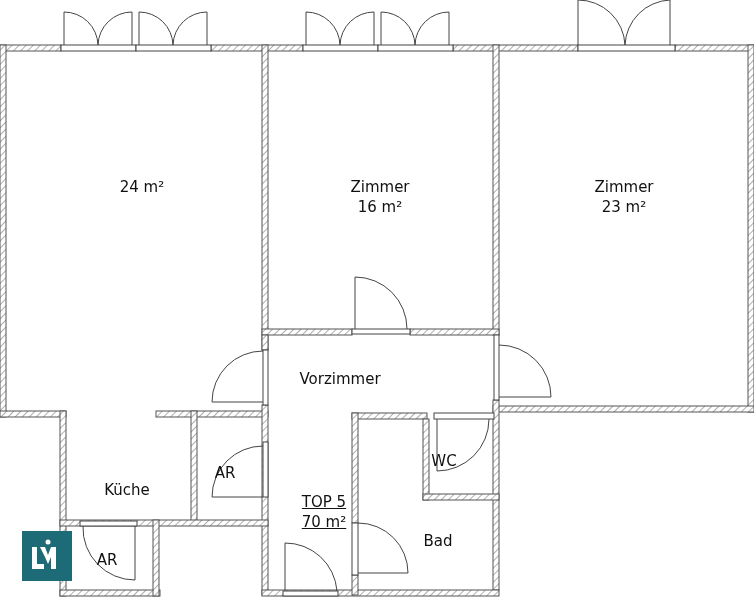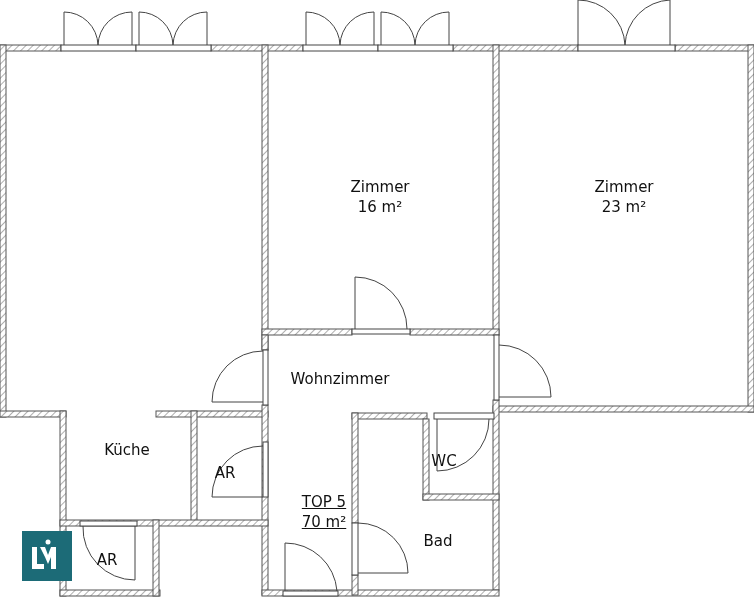--- a/index.html
+++ b/index.html
@@ -103,31 +103,32 @@
 
     <rect x="352" y="523" width="6" height="52" fill="#fff"></rect>
     <path d="M358 573 H408 A50 50 0 0 0 358 523"></path>
 
     <rect x="434" y="413" width="60" height="6" fill="#fff"></rect>
     <path d="M437 419 V471 A52 52 0 0 0 489 419"></path>
   </g>
 </svg>
 
 <div class="lbl" style="left:142px;top:177px;">
+  <div>24 m²</div>
 </div>
 <div class="lbl" style="left:380px;top:177px;">
   <div>Zimmer</div>
   <div>16 m²</div>
 </div>
 <div class="lbl" style="left:624px;top:177px;">
   <div>Zimmer</div>
   <div>23 m²</div>
 </div>
-<div class="lbl" style="left:340px;top:369px;">Wohnzimmer</div>
-<div class="lbl" style="left:127px;top:440px;">Küche</div>
+<div class="lbl" style="left:340px;top:369px;">Vorzimmer</div>
+<div class="lbl" style="left:127px;top:480px;">Küche</div>
 <div class="lbl" style="left:225px;top:463px;">AR</div>
 <div class="lbl" style="left:107px;top:550px;">AR</div>
 <div class="lbl" style="left:444px;top:451px;">WC</div>
 <div class="lbl" style="left:438px;top:531px;">Bad</div>
 <div class="lbl" style="left:324px;top:492px;text-decoration:underline;">
   <div>TOP 5</div>
   <div>70 m²</div>
 </div>
 
 <div class="logo">

